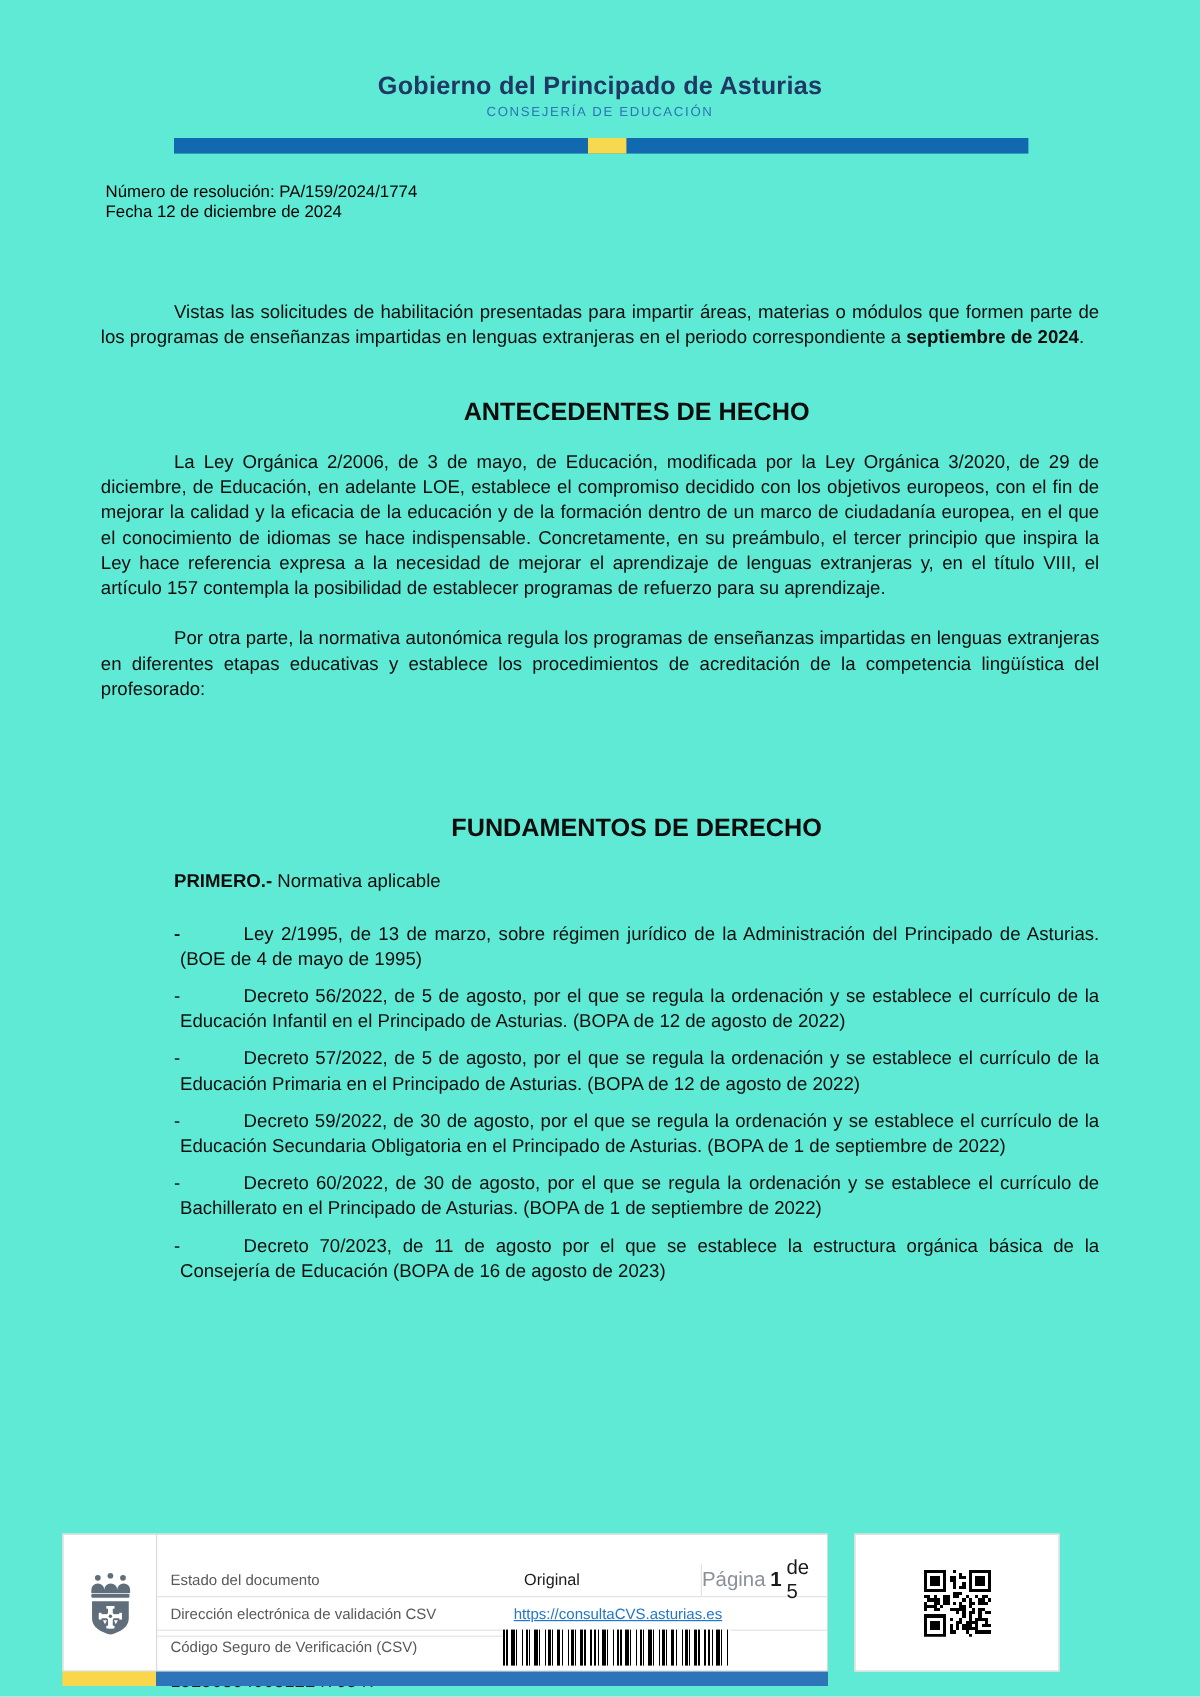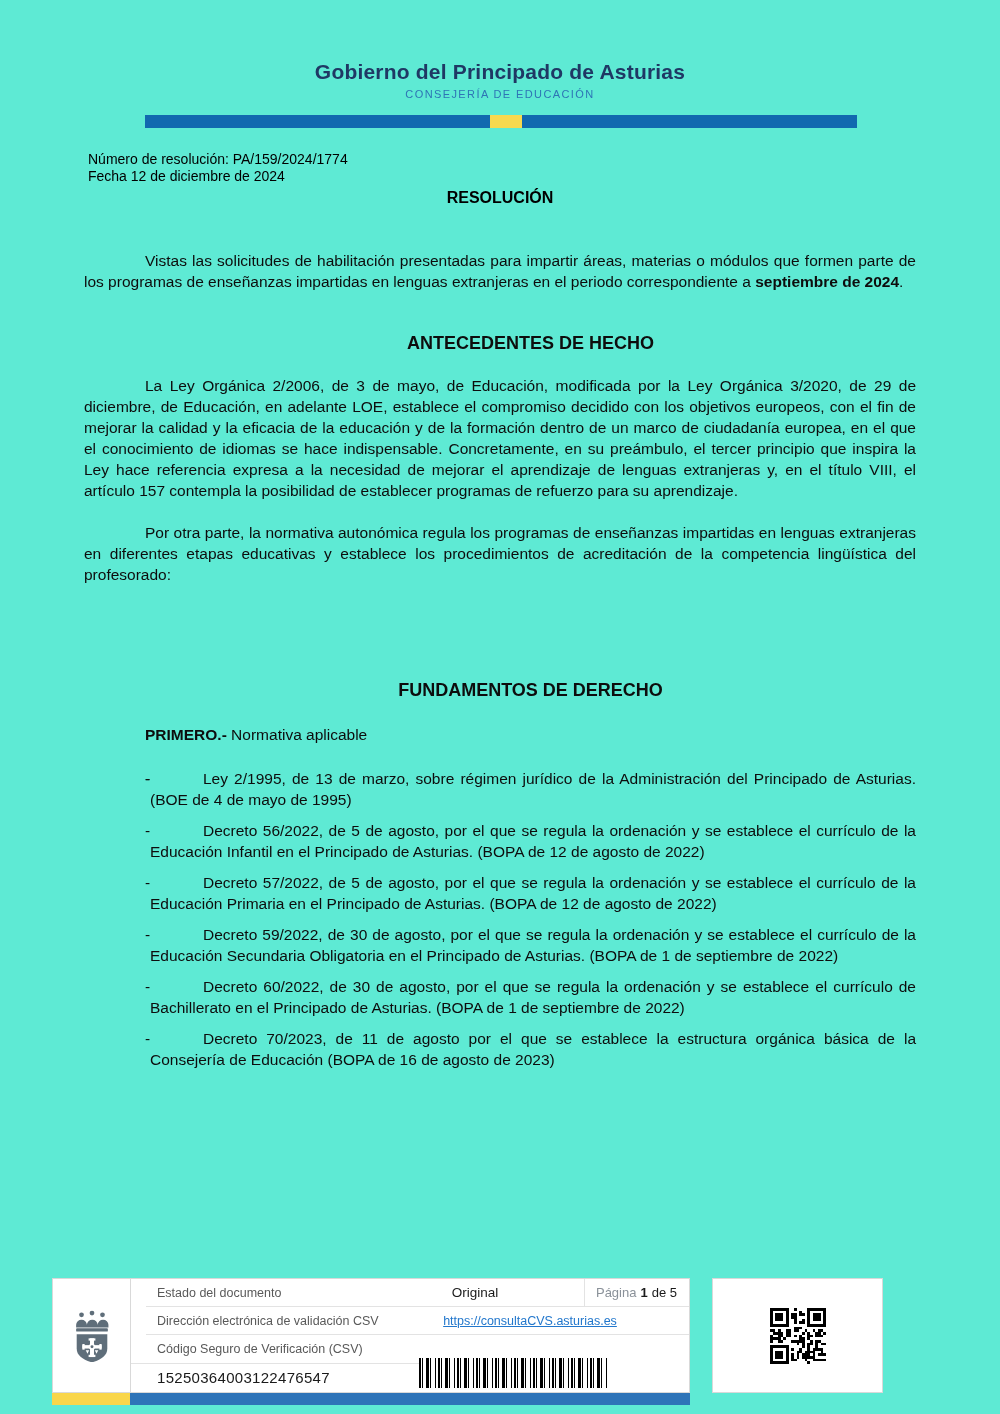--- a/index.html
+++ b/index.html
@@ -15,46 +15,46 @@
   
   .meta{position:absolute;top:151px;left:88px;font-size:14px;line-height:16.5px;color:#000;}
   
   .res-title{position:absolute;top:189px;left:0;width:1000px;text-align:center;
              font-size:16px;font-weight:bold;color:#000;}
   .content{position:absolute;left:84px;width:832px;font-size:15.5px;line-height:21px;
            color:#0d0d0d;text-align:justify;}
   .content-a{top:250px;}
   .content-b{top:680px;}
   .content p{margin:0;text-indent:61px;}
-  .sec-head{margin:0;text-align:center;font-weight:bold;text-indent:0;font-size:18px;}
+  .sec-head{margin:0;text-align:center;font-weight:bold;text-indent:0;font-size:21px;}
   .mt-antecedentes{margin-top:41px !important;}
   .mt-p{margin-top:21px !important;}
   .mt-primero{margin-top:23px !important;}
   .norm-list{list-style:none;margin:23px 0 0 0;padding:0;}
   .norm-list li{position:relative;margin:0 0 10px 0;padding-left:66px;text-indent:53px;}
   .norm-list .marker{position:absolute;left:61px;top:0;text-indent:0;}
   .bold{font-weight:bold;}
   
   .footer-box{position:absolute;left:52px;top:1278px;width:638px;height:115px;background:#fff;
               border:1px solid #d9d9d9;box-sizing:border-box;}
   .logo-cell{position:absolute;left:0;top:0;width:78px;height:113px;border-right:1px solid #d9d9d9;
              box-sizing:border-box;display:flex;align-items:center;justify-content:center;}
   .ftable{position:absolute;left:78px;top:0;right:0;bottom:0;font-size:12.5px;color:#595959;}
-  .frow{position:absolute;left:15px;right:0;box-sizing:border-box;}
+  .frow{position:absolute;left:0;right:0;box-sizing:border-box;margin-top:24px;}
   .frow1{top:0;height:28px;border-bottom:1px solid #e3e3e3;}
   .frow2{top:28px;height:28px;border-bottom:1px solid #e3e3e3;}
   .frow3{top:56px;height:28px;}
   .frow3-line{position:absolute;left:78px;top:84px;width:288px;height:1px;background:#e3e3e3;}
   .frow4{top:84px;height:31px;}
   .flabel{position:absolute;left:11px;top:7px;white-space:nowrap;}
   .fcenter{position:absolute;left:252px;width:154px;top:6px;text-align:center;color:#1a1a1a;
            font-size:13.5px;}
   .fpage{position:absolute;right:0;top:0;height:100%;width:105px;border-left:1px solid #e3e3e3;
          box-sizing:border-box;display:flex;align-items:center;justify-content:flex-end;
-         padding-right:12px;gap:4px;font-size:13px;color:#8a9199;}
+         padding-right:12px;gap:4px;font-size:17px;color:#8a9199;}
   .fpage .num{color:#1a1a1a;font-weight:bold;}
   .fpage .tot{color:#1a1a1a;}
   .flink{position:absolute;left:262px;width:244px;top:7px;text-align:center;font-size:12.5px;}
   .flink a{color:#2277cc;text-decoration:underline;}
   .fcsv{position:absolute;left:11px;top:6px;font-size:15px;color:#1a1a1a;letter-spacing:.3px;}
   .barcode{position:absolute;left:366px;top:79px;width:190px;height:30px;
            background:repeating-linear-gradient(90deg,
              #000 0 2px,#fff 2px 3px,#000 3px 4px,#fff 4px 7px,
              #000 7px 10px,#fff 10px 11px,#000 11px 12px,#fff 12px 16px,
              #000 16px 17px,#fff 17px 19px);}
@@ -72,21 +72,20 @@
   <div class="hdr-sub">CONSEJERÍA DE EDUCACIÓN</div>
   <div class="hdr-bar">
     <div class="gold"></div>
   </div>
 
   <div class="meta">
     <div>Número de resolución: PA/159/2024/1774</div>
     <div>Fecha 12 de diciembre de 2024</div>
   </div>
 
-  <div class="res-title">RESOLUCIÓN</div>
 
   <div class="content content-a">
     <p><span>Vistas las solicitudes de habilitación presentadas para impartir áreas, materias o módulos que formen parte de los programas de enseñanzas impartidas en lenguas extranjeras en el periodo correspondiente a </span><span class="bold">septiembre de 2024</span><span>.</span></p>
     <p class="sec-head mt-antecedentes">ANTECEDENTES DE HECHO</p>
     <p class="mt-p">La Ley Orgánica 2/2006, de 3 de mayo, de Educación, modificada por la Ley Orgánica 3/2020, de 29 de diciembre, de Educación, en adelante LOE, establece el compromiso decidido con los objetivos europeos, con el fin de mejorar la calidad y la eficacia de la educación y de la formación dentro de un marco de ciudadanía europea, en el que el conocimiento de idiomas se hace indispensable. Concretamente, en su preámbulo, el tercer principio que inspira la Ley hace referencia expresa a la necesidad de mejorar el aprendizaje de lenguas extranjeras y, en el título VIII, el artículo 157 contempla la posibilidad de establecer programas de refuerzo para su aprendizaje.</p>
     <p class="mt-p">Por otra parte, la normativa autonómica regula los programas de enseñanzas impartidas en lenguas extranjeras en diferentes etapas educativas y establece los procedimientos de acreditación de la competencia lingüística del profesorado:</p>
   </div>
 
   <div class="content content-b">
     <p class="sec-head">FUNDAMENTOS DE DERECHO</p>

